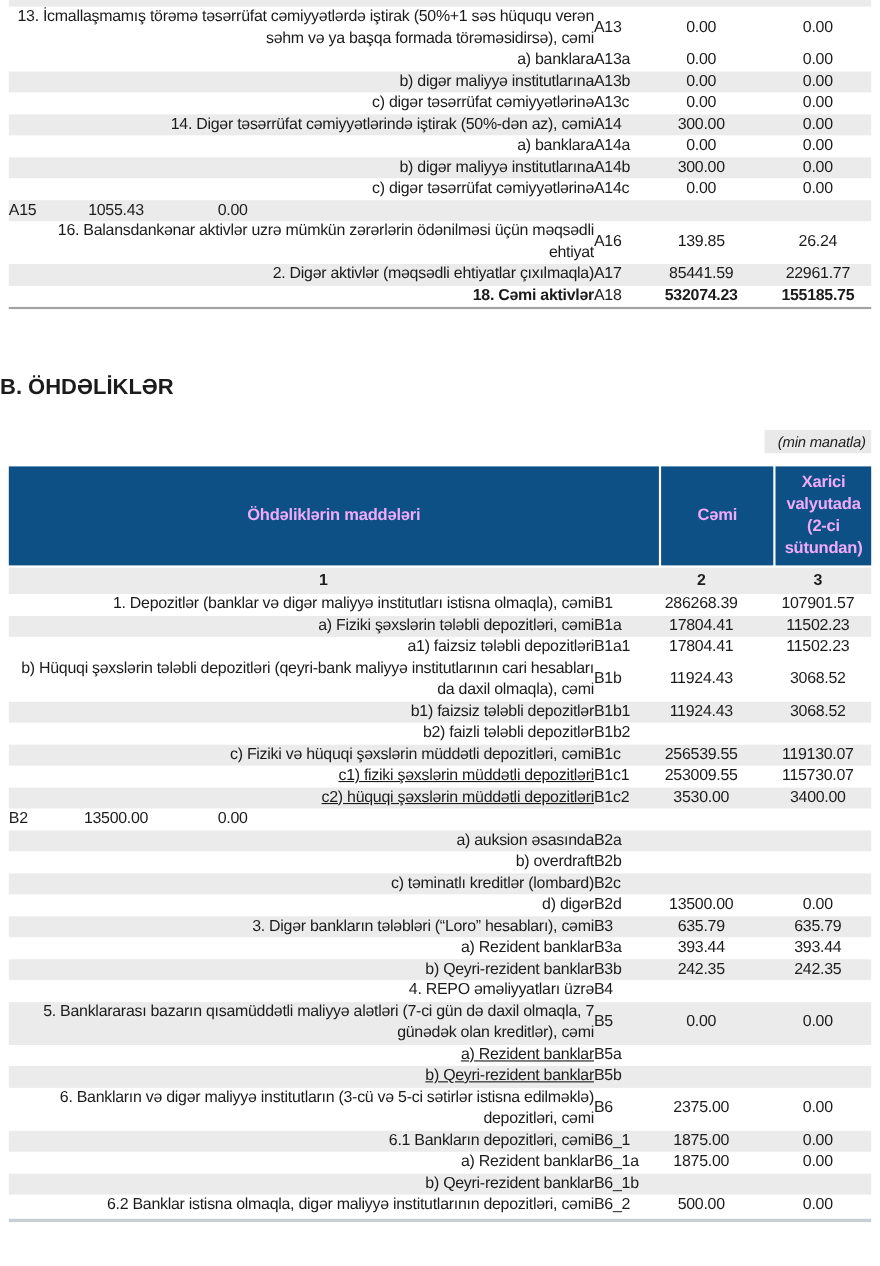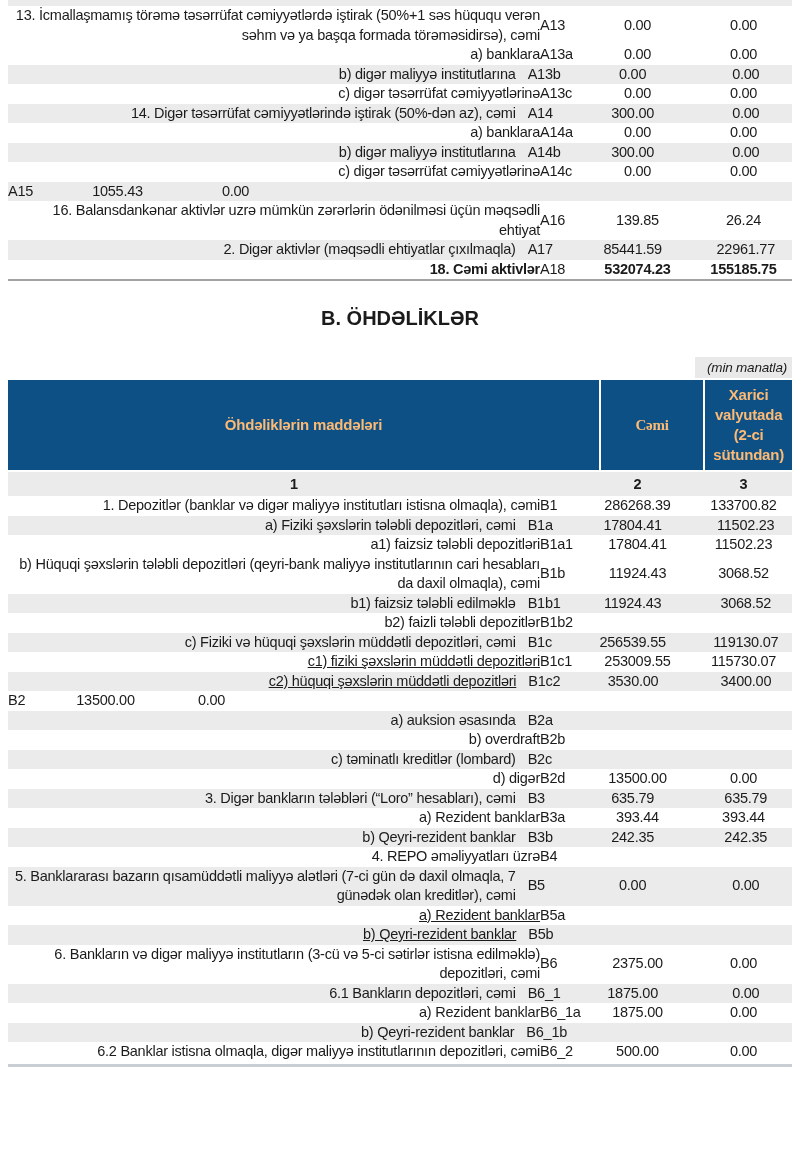--- a/index.html
+++ b/index.html
@@ -3,46 +3,46 @@
 <meta charset="utf-8">
 <style>
   html,body{margin:0;padding:0;}
   body{
     width:800px;height:1151px;overflow:hidden;background:#ffffff;
     font-family:"Liberation Sans", sans-serif;color:#1b1b1b;
     font-size:14.5px;letter-spacing:-0.25px;
   }
   .table{margin:0 8px;}
   .row{display:flex;align-items:center;min-height:19.5px;line-height:19.5px;}
-  .row.shaded{background:#ebebeb;gap:12px;}
+  .row.shaded{background:#ebebeb;}
   .row.bold .cell-label,.row.bold .cell-total,.row.bold .cell-fx{font-weight:bold;}
   .cell-label{width:532px;padding-left:5px;box-sizing:border-box;text-align:right;}
   .row.indent .cell-label{padding-left:46px;text-decoration:underline;}
   .cell-code{width:40px;}
   .cell-total{width:115px;text-align:center;}
   .cell-fx{width:97px;text-align:center;}
   .top-strip{height:6px;background:#ebebeb;margin:0 8px;}
   #table-a{border-bottom:2px solid #a3a3a3;}
   .section-title{
-    margin-top:24px;text-align:center;font-weight:bold;font-size:20px;
+    margin-top:58px;font-weight:bold;font-size:20px;
     letter-spacing:0;line-height:26px;
   }
-  .note-wrap{margin:26px 8px 2px 8px;display:flex;justify-content:flex-end;}
+  .note-wrap{margin:26px 8px 12px 8px;display:flex;justify-content:flex-end;}
   .note{
     background:#e9e9e9;font-style:italic;font-size:13.5px;letter-spacing:-0.2px;
     width:97px;box-sizing:border-box;text-align:right;padding:3px 5px 3px 0;
   }
   .bhead{display:flex;gap:2px;margin:0 8px;background:#ffffff;height:90px;}
   .bhead .hcell{
-    background:#0d5086;color:#fdba74;font-weight:bold;
+    background:#0d5086;color:#f0abfc;font-weight:bold;
     display:flex;align-items:center;justify-content:center;text-align:center;
     line-height:20px;font-size:15px;letter-spacing:-0.2px;
   }
   .hcell.h-items{width:675px;}
-  .hcell.h-total{width:117px;font-family:Liberation Serif, serif;}
+  .hcell.h-total{width:117px;}
   .hcell.h-fx{width:96px;padding:0 8px;box-sizing:border-box;}
   .colnums{
     display:flex;margin:2px 8px 0 8px;background:#ebebeb;height:24px;
     align-items:center;font-weight:bold;
   }
   .colnums .n1{width:572px;text-align:center;}
   .colnums .n2{width:115px;text-align:center;}
   .colnums .n3{width:97px;text-align:center;}
   #table-b{margin-top:0;}
   .bottom-strip{height:3px;background:#c9ced5;margin:2px 8px 0 8px;}
@@ -142,42 +142,42 @@
   <div class="n1">1</div>
   <div class="n2">2</div>
   <div class="n3">3</div>
 </div>
 
 <div class="table" id="table-b">
     <div class="row">
     <div class="cell-label">1. Depozitlər (banklar və digər maliyyə institutları istisna olmaqla), cəmi</div>
     <div class="cell-code">B1</div>
     <div class="cell-total">286268.39</div>
-    <div class="cell-fx">133700.82</div>
+    <div class="cell-fx">107901.57</div>
   </div>
     <div class="row shaded">
     <div class="cell-label">a)  Fiziki şəxslərin tələbli depozitləri, cəmi</div>
     <div class="cell-code">B1a</div>
     <div class="cell-total">17804.41</div>
     <div class="cell-fx">11502.23</div>
   </div>
     <div class="row">
     <div class="cell-label">a1) faizsiz tələbli depozitləri</div>
     <div class="cell-code">B1a1</div>
     <div class="cell-total">17804.41</div>
     <div class="cell-fx">11502.23</div>
   </div>
     <div class="row">
     <div class="cell-label">b) Hüquqi şəxslərin tələbli depozitləri (qeyri-bank maliyyə institutlarının cari hesabları da daxil olmaqla), cəmi</div>
     <div class="cell-code">B1b</div>
     <div class="cell-total">11924.43</div>
     <div class="cell-fx">3068.52</div>
   </div>
     <div class="row shaded">
-    <div class="cell-label">b1) faizsiz tələbli edilməklə</div>
+    <div class="cell-label">b1) faizsiz tələbli depozitlər</div>
     <div class="cell-code">B1b1</div>
     <div class="cell-total">11924.43</div>
     <div class="cell-fx">3068.52</div>
   </div>
     <div class="row">
     <div class="cell-label">b2) faizli tələbli depozitlər</div>
     <div class="cell-code">B1b2</div>
     <div class="cell-total"></div>
     <div class="cell-fx"></div>
   </div>

